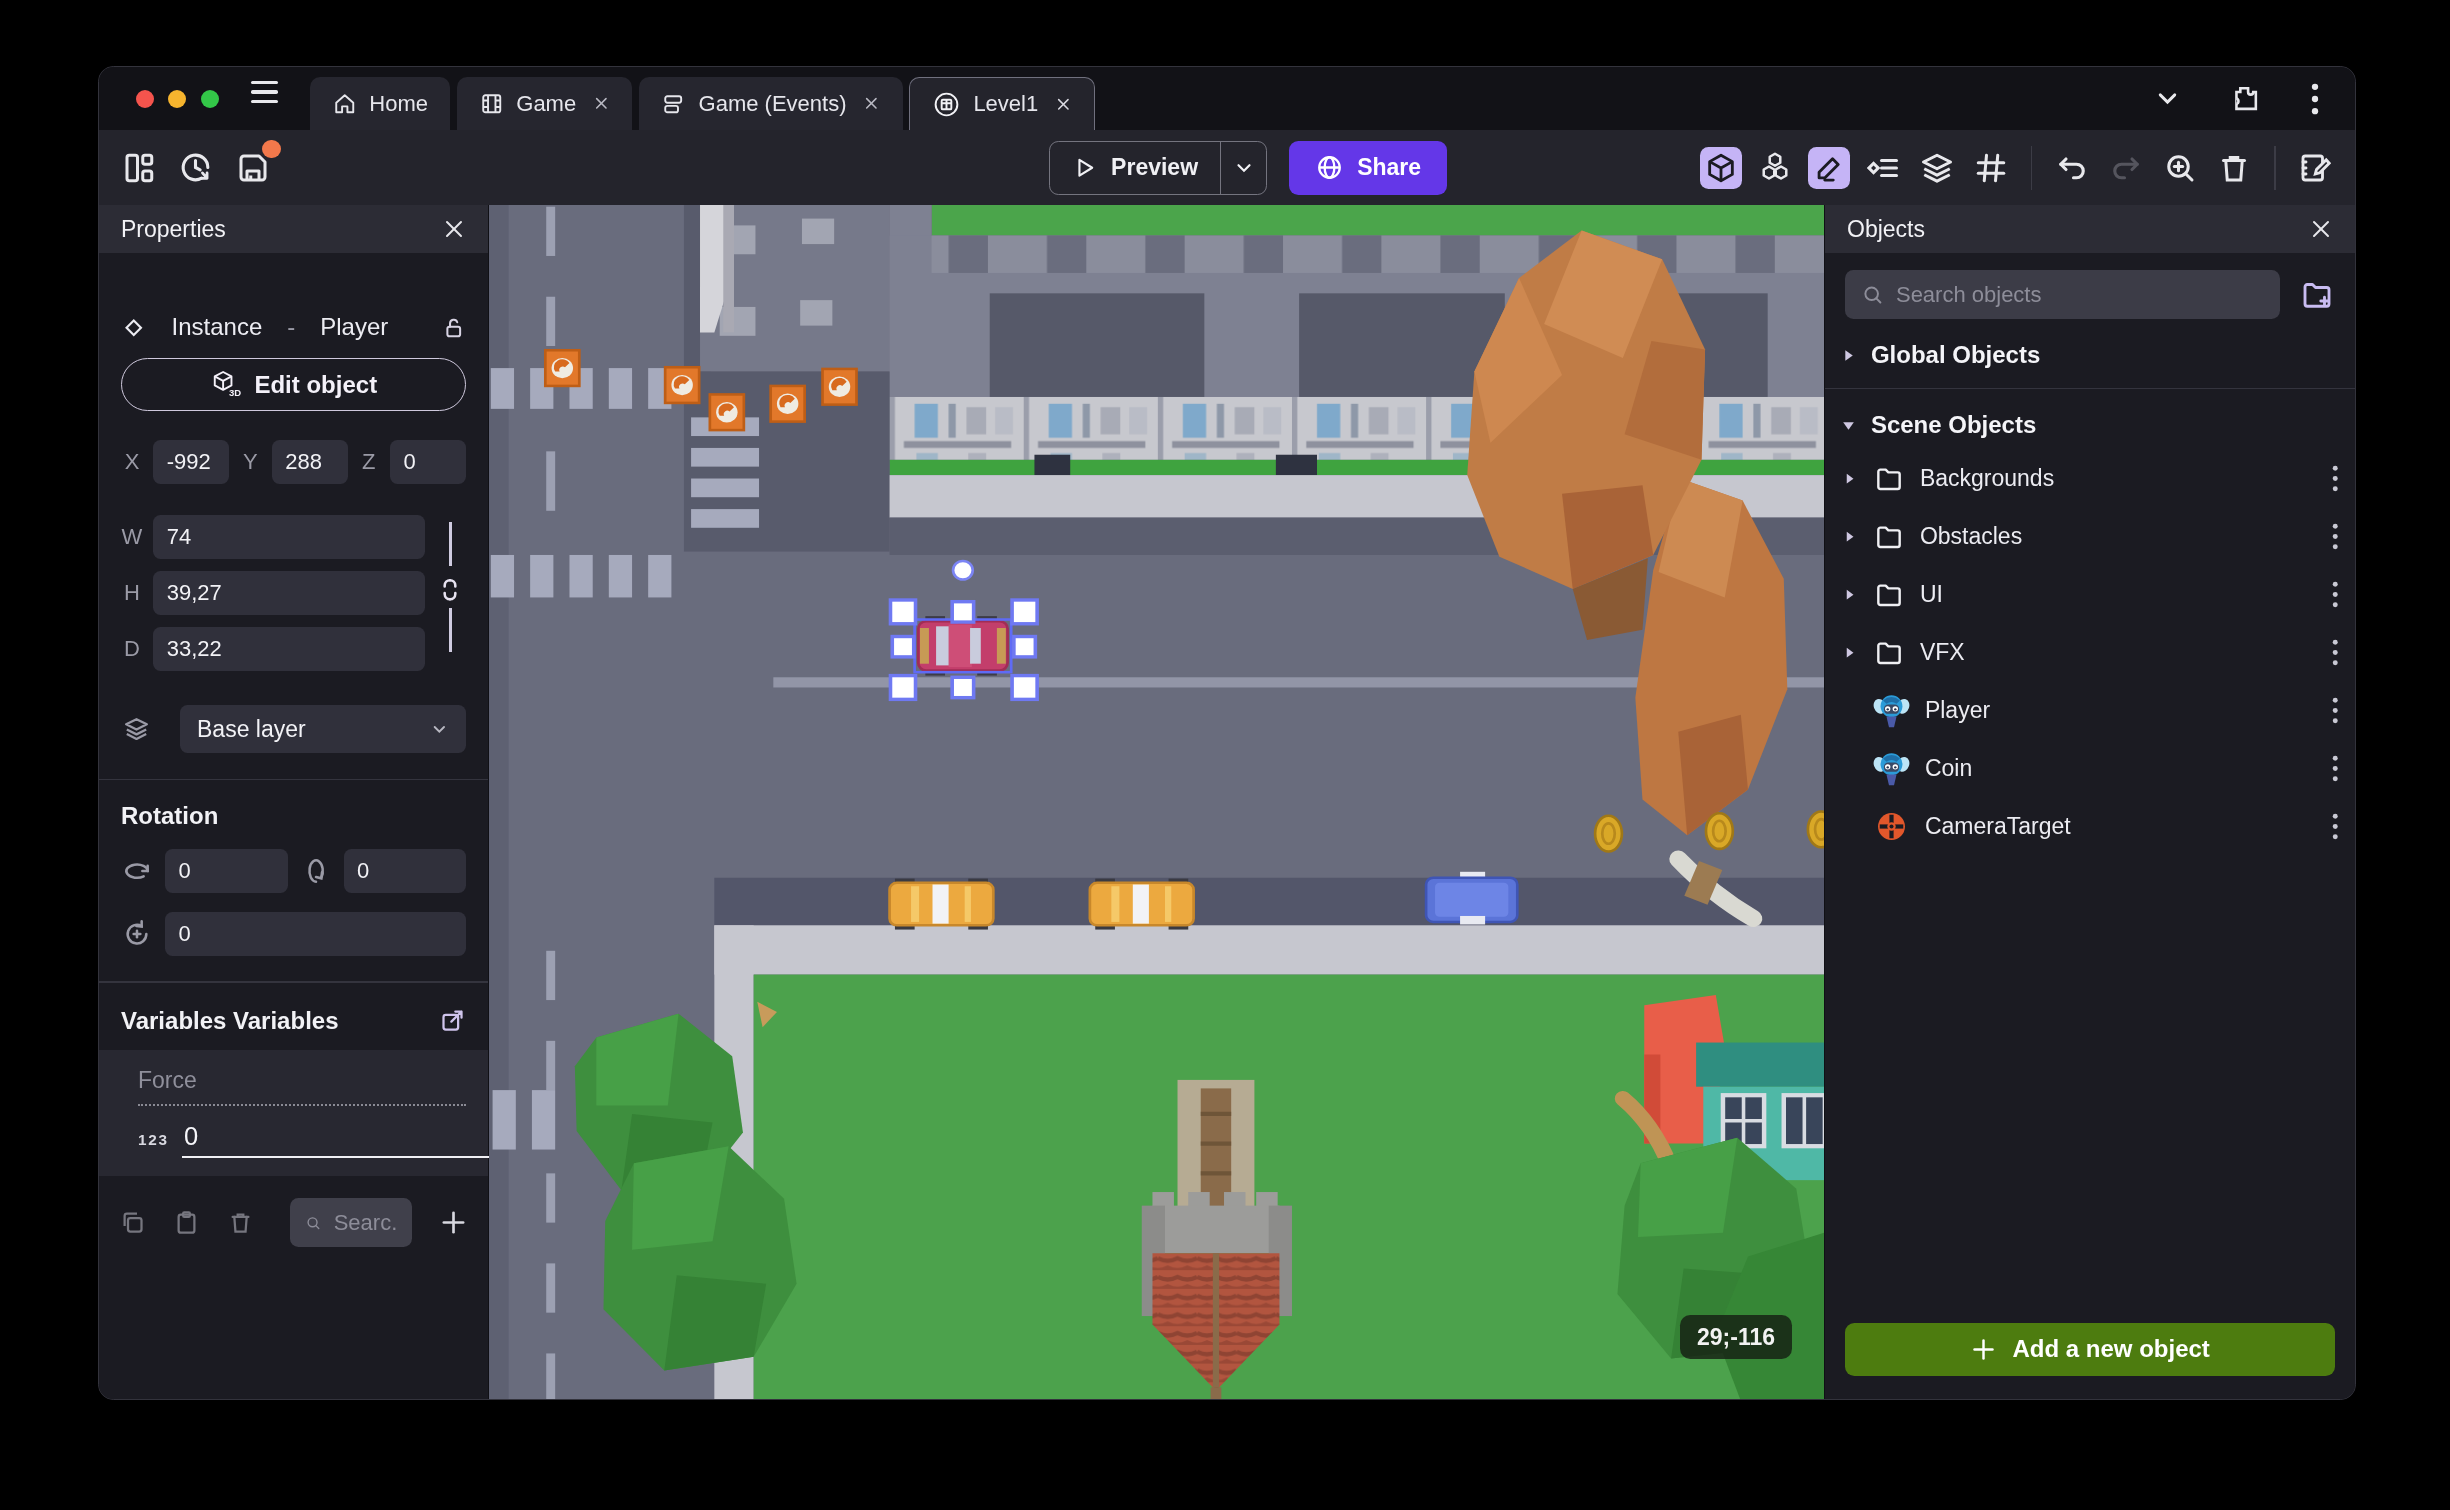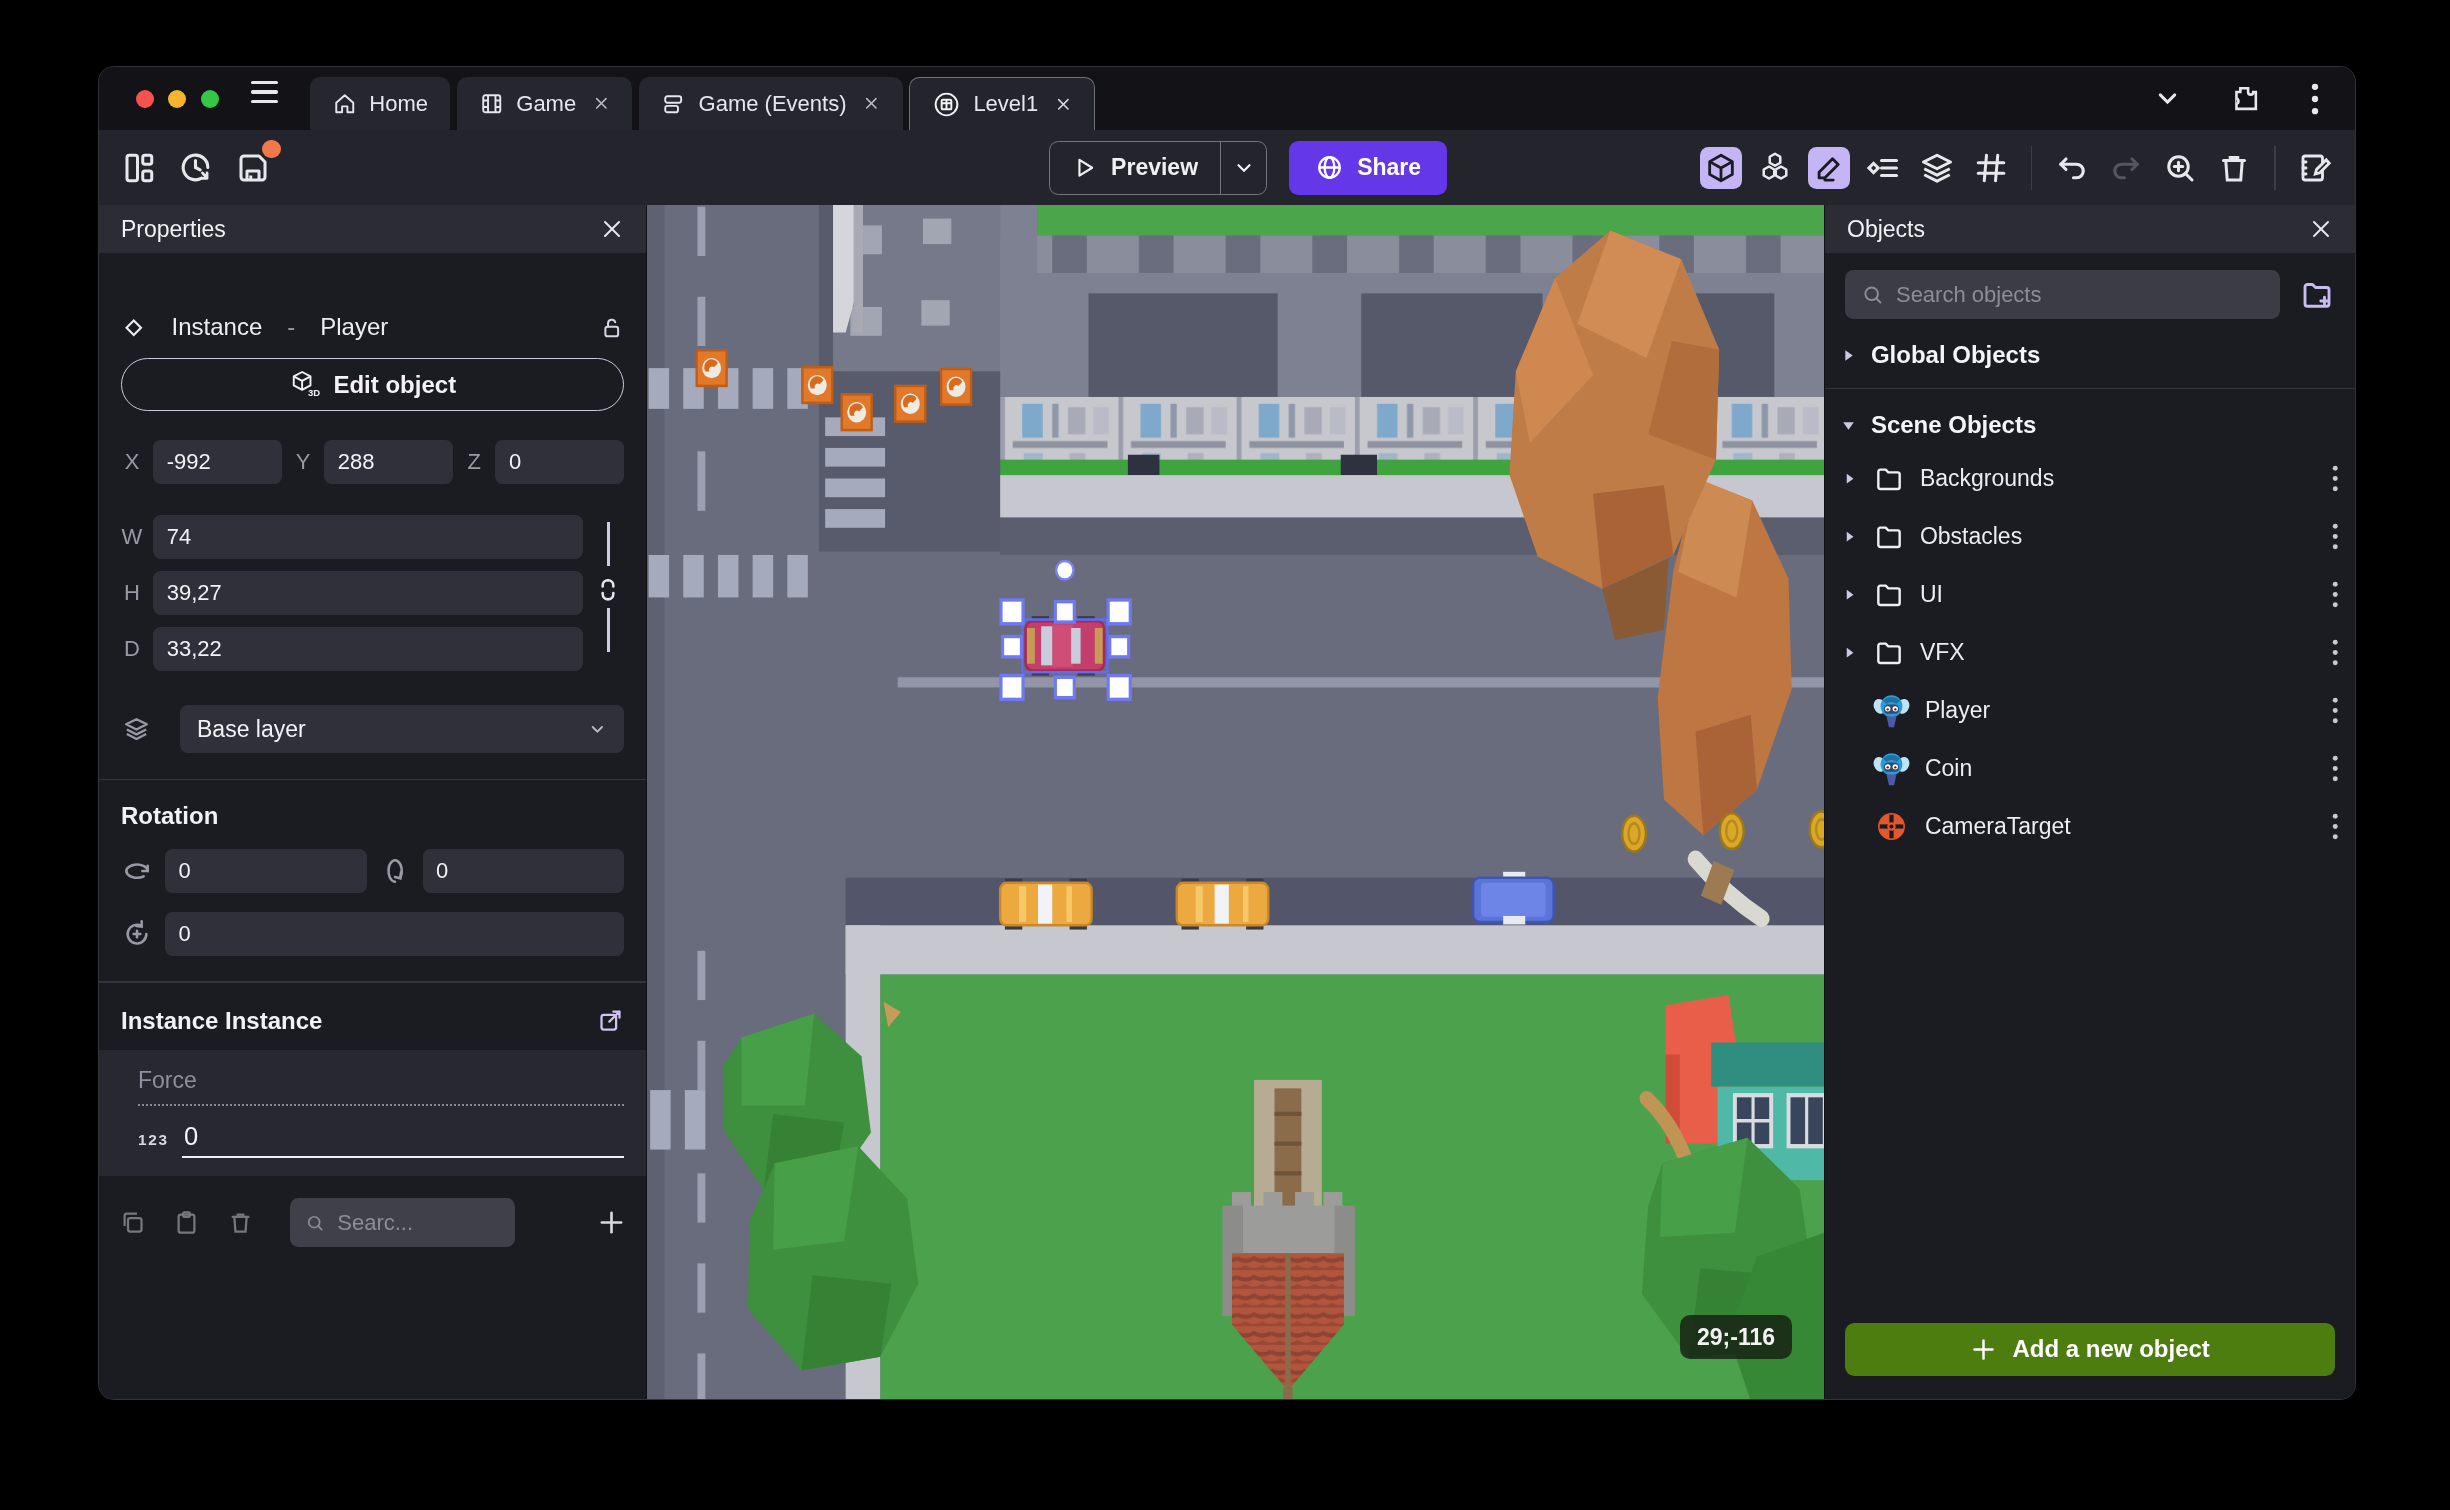--- a/index.html
+++ b/index.html
@@ -29,21 +29,21 @@
   .preview-wrap { position:absolute; left:950px; display:flex; align-items:center; gap:22px; }
   .preview-btn { display:flex; height:54px; border:1.7px solid #74747F; border-radius:9.3px; color:#F0F0F4; }
   .preview-main { display:flex; align-items:center; gap:13.6px; padding:0 22px; font-size:23px; font-weight:bold; }
   .preview-arrow { width:46px; display:flex; align-items:center; justify-content:center; border-left:1.7px solid #74747F; }
   .share-btn { display:flex; align-items:center; gap:13.6px; height:54px; padding:0 25.5px; border-radius:9.3px; color:#fff; font-size:23px; font-weight:bold; }
   .tool-right { position:absolute; right:18.7px; }
   .tdiv { width:1.7px; height:44px; background:#3C3C46; margin:0 6.8px; }
 
   
   .content { display:flex; height:1196px; }
-  .left-panel { width:548px; flex:none; background:#1B1B22; border-right:1.7px solid #101015; display:flex; flex-direction:column; }
+  .left-panel { width:390px; flex:none; background:#1B1B22; border-right:1.7px solid #101015; display:flex; flex-direction:column; }
   .right-panel { width:531px; flex:none; background:#1B1B22; border-left:1.7px solid #101015; display:flex; flex-direction:column; position:relative; }
   .canvas-area { flex:1; position:relative; overflow:hidden; background:#696C7D; }
   .scene { position:absolute; inset:0; width:100%; height:100%; display:block; }
 
   .panel-header { height:48px; flex:none; background:#2C2C35; display:flex; align-items:center; justify-content:space-between; padding:0 22px; color:#F2F2F6; font-size:23px; }
   .xbtn { display:flex; }
 
   
   .inst-row { display:flex; align-items:center; gap:25px; padding:20.4px 22px 0; color:#ECECF2; font-size:24px;margin-top:40px; }
   .inst-row .spread { margin-left:auto; }
@@ -433,21 +433,21 @@
             <path d="M15.5 2.5 L15.5 6.5 L11.5 6"></path>
             <line x1="12" y1="9.5" x2="12" y2="14.5"></line>
             <line x1="9.5" y1="12" x2="14.5" y2="12"></line>
           </svg>
         <input class="fld" value="0" style="">
       </div>
 
       <div class="hdiv"></div>
 
       <div class="ivars-head">
-        <span class="t">Instance Instance</span>
+        <span class="t">Variables Variables</span>
         <span>
             <svg width="27" height="27" viewBox="0 0 24 24" fill="none" stroke="#CFC4EC" stroke-width="2" stroke-linecap="round" stroke-linejoin="round">
               <rect x="4" y="7" width="13" height="13" rx="2"></rect>
               <path d="M11 13 L20 4 M20 4 H14.5 M20 4 V9.5"></path>
             </svg>
           </span>
       </div>
 
       <div class="vars-block">
         <div class="var-name">Force</div>

